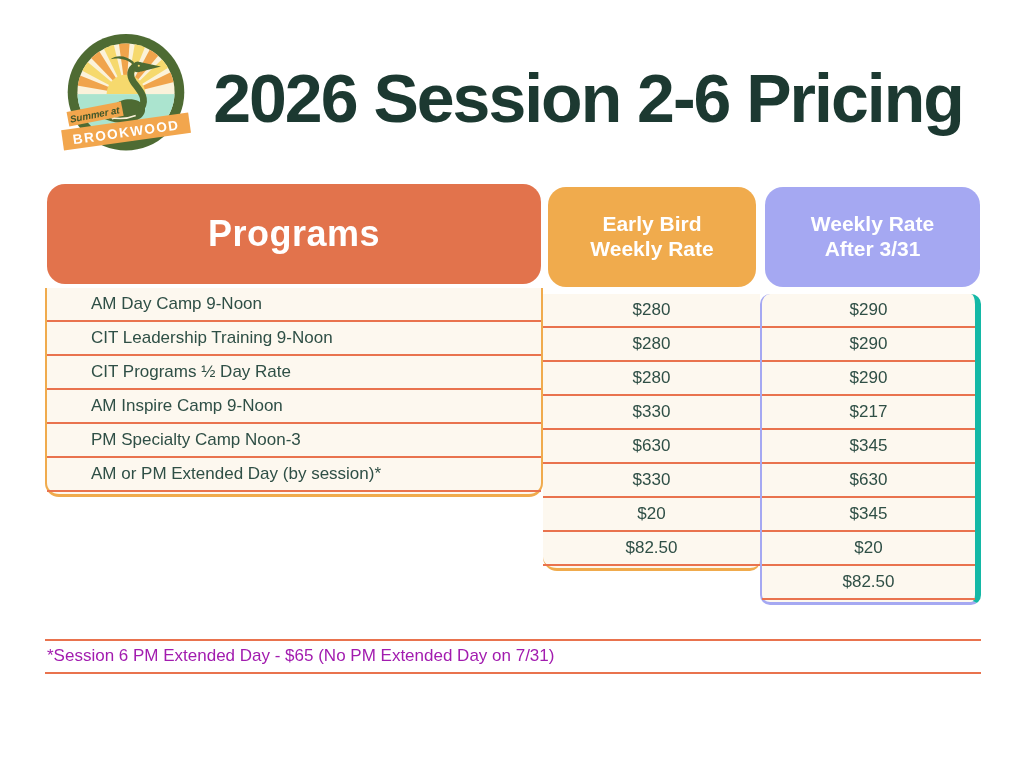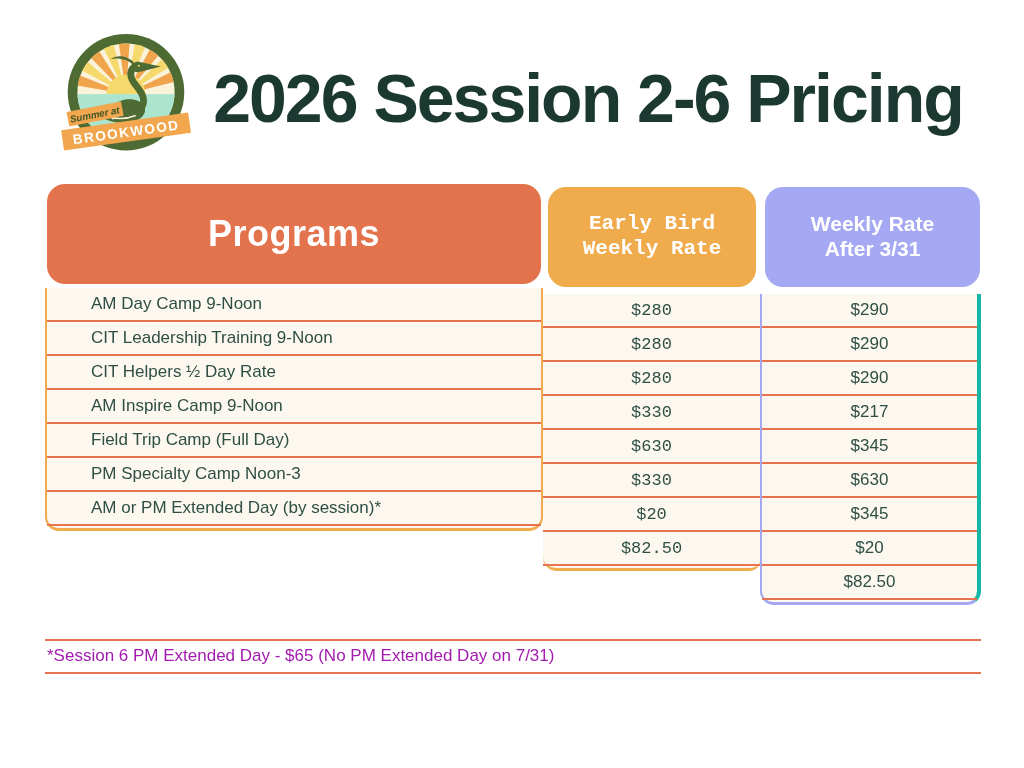--- a/index.html
+++ b/index.html
@@ -9,36 +9,36 @@
   
   .top { display:flex; align-items:center; padding:30px 36px 0 58px; height:166px; }
   .logo-wrap { width:136px; height:136px; flex:0 0 auto; }
   .logo-wrap svg { overflow:visible; }
   .page-title { flex:1; text-align:center; font-size:68px; font-weight:800;
                 color:#1c3931; letter-spacing:-2px; padding-right:6px; }
 
   
   .price-table { width:936px; margin:18px 0 0 45px; display:flex; }
   .col { display:flex; flex-direction:column; }
-  .col1 { width:498px; } .col2 { width:217px;font-family:Liberation Mono, monospace; } .col3 { width:221px; }
+  .col1 { width:498px; } .col2 { width:217px; } .col3 { width:221px; }
 
   .hcell { height:100px; display:flex; flex-direction:column; justify-content:center;
            align-items:center; border-radius:18px; color:#ffffff; font-weight:800;
            text-align:center; }
   .h1 { margin:0 2px; background:#e2734c; font-size:36px; letter-spacing:.5px; }
   .h2 { margin:3px 4px 3px 5px; background:#f0ab4d; font-size:21px; line-height:1.18; }
   .h3 { margin:3px 1px 3px 5px; background:#a5a8f2; font-size:21px; line-height:1.18; }
 
   .bodycol { margin-top:4px; background:#fdf8ef; padding-bottom:2px;
              border-radius:0 0 14px 14px; }
   .b1 { border-left:2px solid #f0ab4d; border-right:2px solid #f0ab4d;
         border-bottom:3px solid #f0ab4d; }
   .b2 { border-bottom:3px solid #f0ab4d; border-radius:0 0 10px 14px; }
-  .b3 { border-left:2px solid #a5a8f2; border-right:4px solid #14b8a6;
-        border-bottom:3px solid #a5a8f2; }
+  .b3 { border-left:2px solid #a5a8f2; border-right:6px solid #14b8a6;
+        border-bottom:3px solid #a5a8f2;border-radius:10px; }
 
   .cell { height:34px; display:flex; align-items:center; border-bottom:2px solid #e9734e;
           font-size:17px; color:#2f4f46; }
   .b1 .cell { padding-left:44px; }
   .b2 .cell, .b3 .cell { justify-content:center; }
 
   
   .footnote { width:936px; margin:34px 0 0 45px; border-top:2px solid #e9734e;
               border-bottom:2px solid #e9734e; padding:5px 2px 6px 2px;
               font-size:17px; color:#a21caf; }
@@ -98,23 +98,22 @@
   <div class="page-title">2026 Session 2-6 Pricing</div>
 </div>
 
 <div class="price-table">
 
   <div class="col col1">
     <div class="hcell h1">Programs</div>
     <div class="bodycol b1">
       <div class="cell">AM Day Camp 9-Noon</div>
       <div class="cell">CIT Leadership Training 9-Noon</div>
-      <div class="cell">CIT Helpers ½ Day Rate</div>
+      <div class="cell">CIT Programs ½ Day Rate</div>
       <div class="cell">AM Inspire Camp 9-Noon</div>
-      <div class="cell">Field Trip Camp (Full Day)</div>
       <div class="cell">PM Specialty Camp Noon-3</div>
       <div class="cell">AM or PM Extended Day (by session)*</div>
     </div>
   </div>
 
   <div class="col col2">
     <div class="hcell h2">
       <span>Early Bird</span>
       <span>Weekly Rate</span>
     </div>

